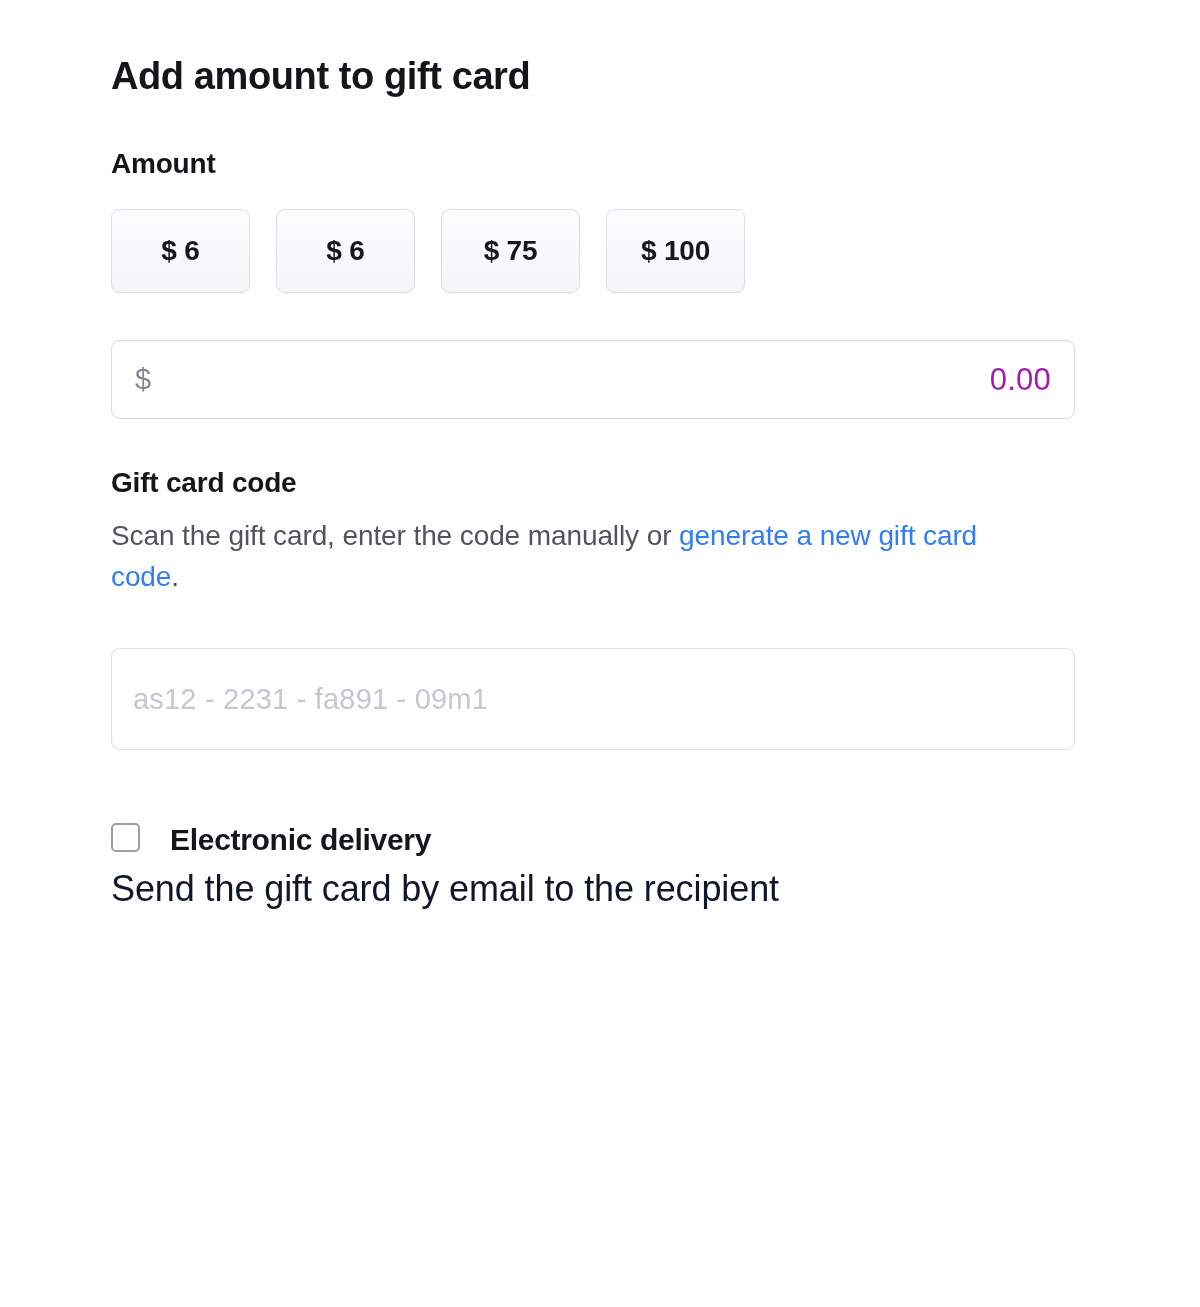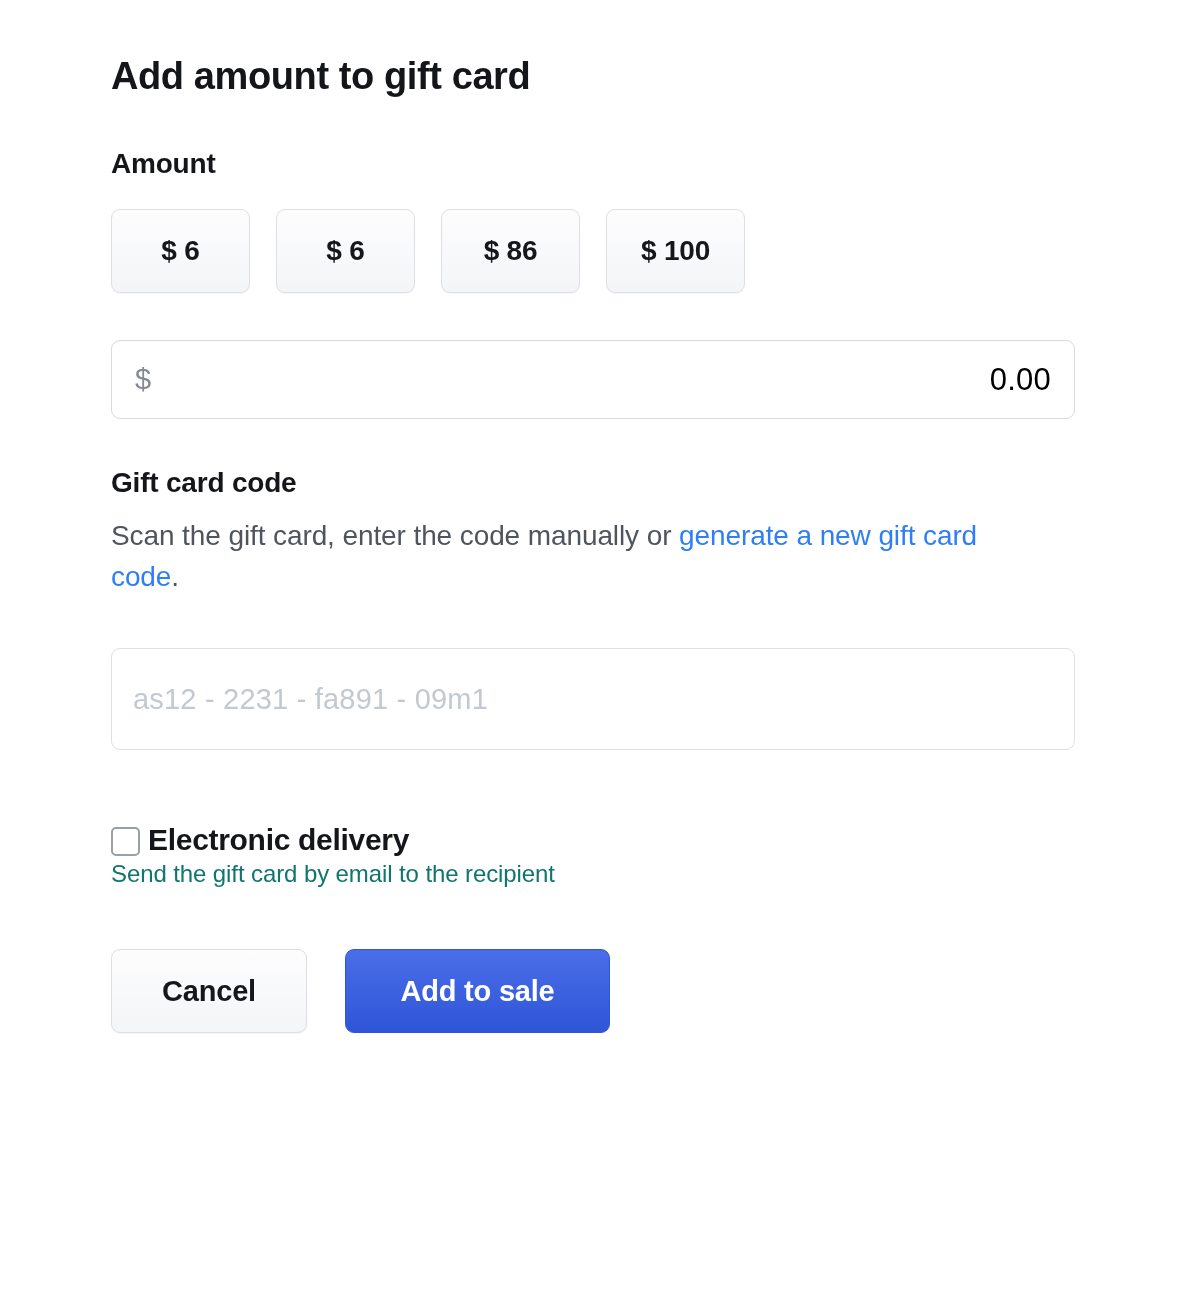--- a/index.html
+++ b/index.html
@@ -100,21 +100,21 @@
   .input-prefix {
     font-size: 29px;
     font-weight: 400;
     color: #84888f;
     line-height: 1;
   }
   .input-value {
     margin-left: auto;
     font-size: 31px;
     font-weight: 400;
-    color: #000000;
+    color: #a21caf;
     letter-spacing: 0.2px;
   }
 
   .code-input {
     width: 100%;
     height: 102px;
     margin-top: 23px;
     border: 1px solid #dde0e4;
     border-radius: 9px;
     background: #ffffff;
@@ -141,44 +141,44 @@
   .helper-link {
     color: #2f7ef5;
     text-decoration: none;
     cursor: pointer;
   }
 
   
   .checkbox-block { margin-top: 73px; }
   .checkbox-row {
     display: flex;
-    align-items: flex-end;
-    gap: 8px;
+    align-items: flex-start;
+    gap: 30px;
   }
   .checkbox-box {
     width: 29px;
     height: 29px;
     border: 2px solid #9aa0a8;
     border-radius: 5px;
     background: #ffffff;
     flex: 0 0 auto;
     cursor: pointer;
   }
   .checkbox-label {
     font-size: 30px;
     font-weight: 700;
     letter-spacing: -0.3px;
     color: #14161a;
     cursor: pointer;
     line-height: 1.1;
   }
   .checkbox-sub {
-    margin-top: 4px;
-    font-size: 24px;
-    color: #0f766e;
+    margin-top: 12px;
+    font-size: 36px;
+    color: #0f172a;
     letter-spacing: -0.1px;
   }
 
   
   .actions {
     display: flex;
     align-items: center;
     gap: 38px;
     margin-top: 61px;
   }
@@ -217,21 +217,21 @@
   <div class="content">
 
     <h1 class="page-title">Add amount to gift card</h1>
 
     <div class="field-block">
       <span class="section-label">Amount</span>
 
       <div class="amount-row">
         <button class="amount-btn">$ 6</button>
         <button class="amount-btn">$ 6</button>
-        <button class="amount-btn">$ 86</button>
+        <button class="amount-btn">$ 75</button>
         <button class="amount-btn">$ 100</button>
       </div>
     </div>
 
     <div class="field-block">
 
       <div class="input-shell">
         <span class="input-prefix">$</span>
         <span class="input-value">0.00</span>
       </div>
@@ -246,19 +246,15 @@
     </div>
 
     <div class="checkbox-block">
       <div class="checkbox-row">
         <span class="checkbox-box"></span>
         <span class="checkbox-label">Electronic delivery</span>
       </div>
       <div class="checkbox-sub">Send the gift card by email to the recipient</div>
     </div>
 
-    <div class="actions">
-      <button class="btn btn-secondary">Cancel</button>
-      <button class="btn btn-primary">Add to sale</button>
-    </div>
 
   </div>
 </div>
 
 </body></html>

